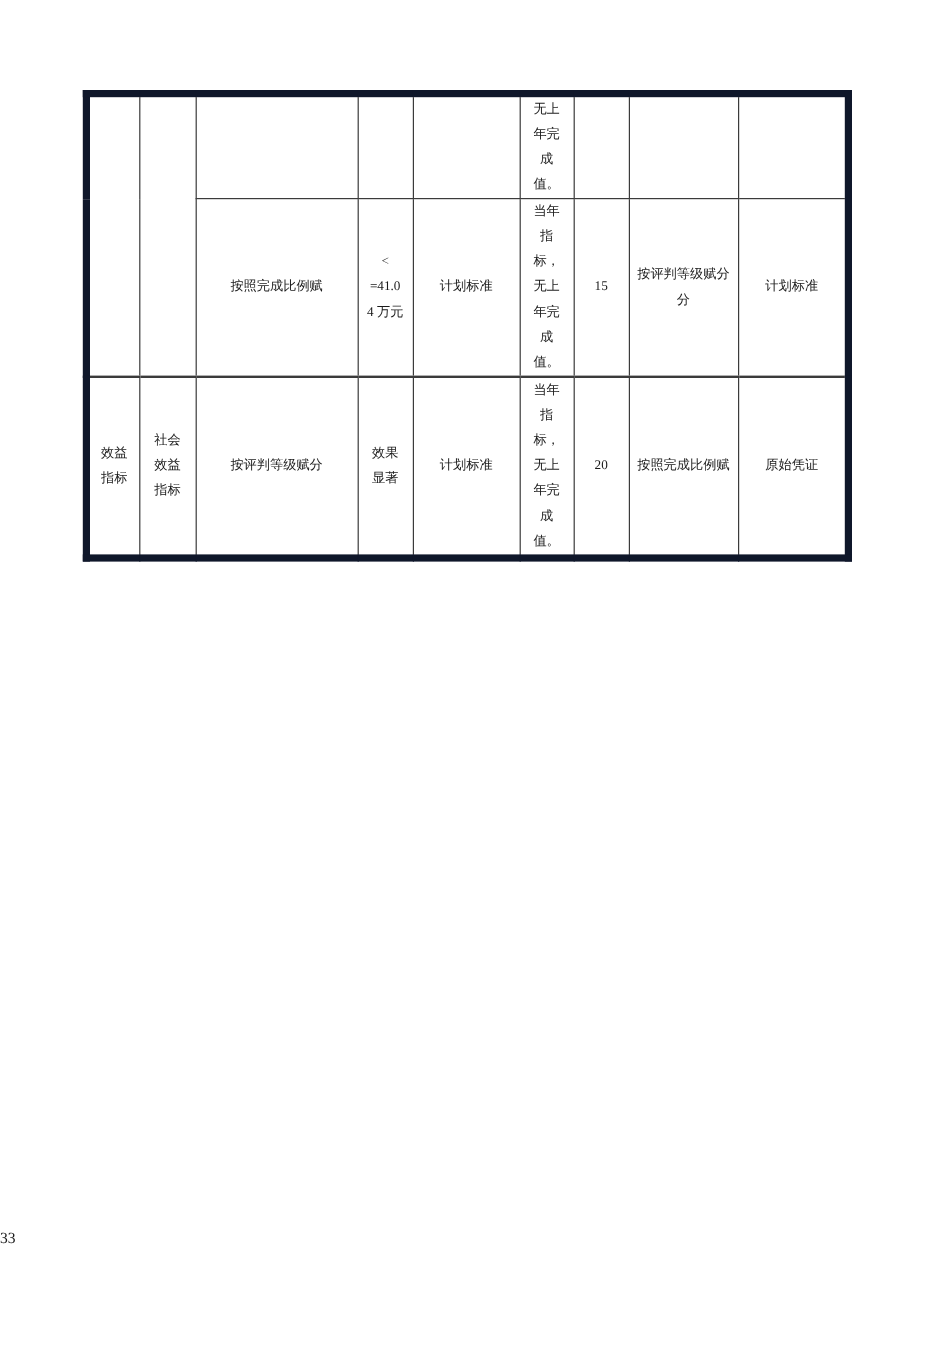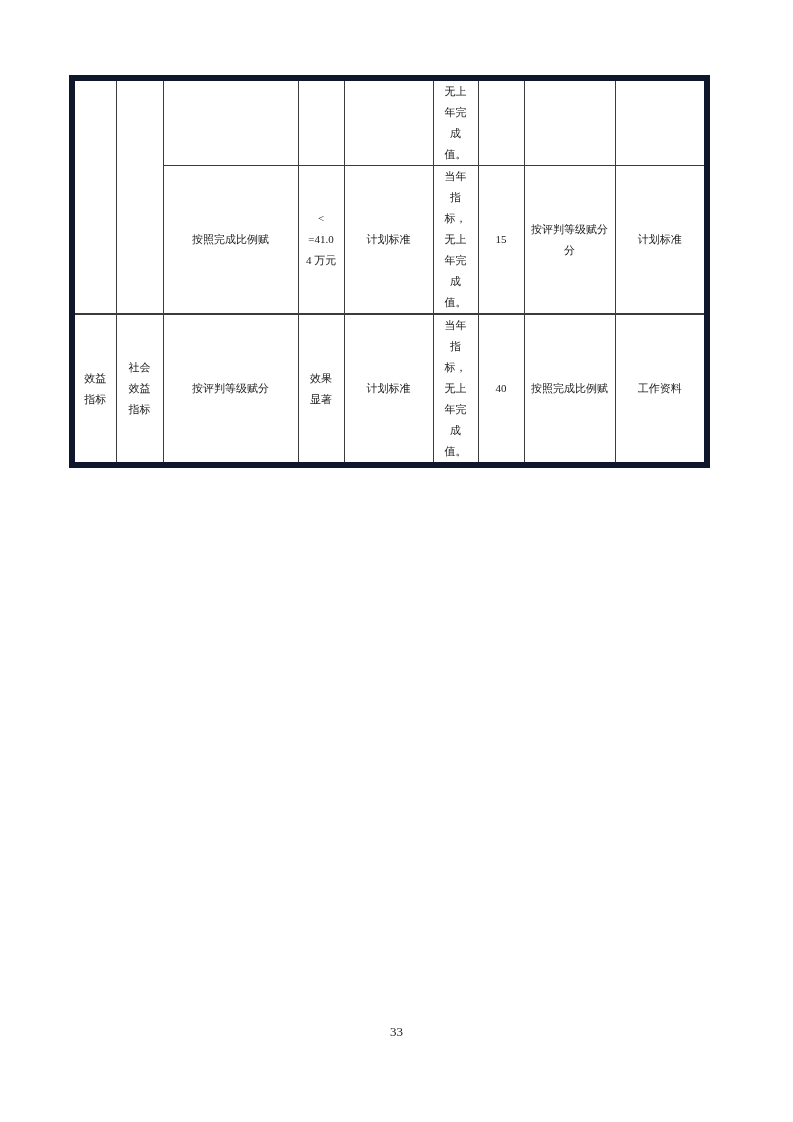--- a/index.html
+++ b/index.html
@@ -36,21 +36,20 @@
   }
   tr.r-carryover { height: 83px; }
   tr.r-cleaning  { height: 146px; }
   tr.r-benefit   { height: 148px; }
   tr.r-benefit td { border-top: 2px solid #3b3b3b; }
   .page-number {
     position: absolute;
     left: 0;
     right: 0;
     top: 1024px;
-    text-align: center;
     font-size: 13px;
     line-height: 16px;
     color: #1a1a1a;
   }
 </style>
 </head>
 <body>
 
 <table class="doc-table">
   <colgroup>
@@ -107,20 +106,20 @@
       <td>效果
 显著</td>
       <td>计划标准</td>
       <td>当年
 指
 标，
 无上
 年完
 成
 值。</td>
-      <td>40</td>
+      <td>20</td>
       <td>按照完成比例赋</td>
-      <td>工作资料</td>
+      <td>原始凭证</td>
     </tr>
   </tbody>
 </table>
 
 <div class="page-number">33</div>
 
 </body></html>

